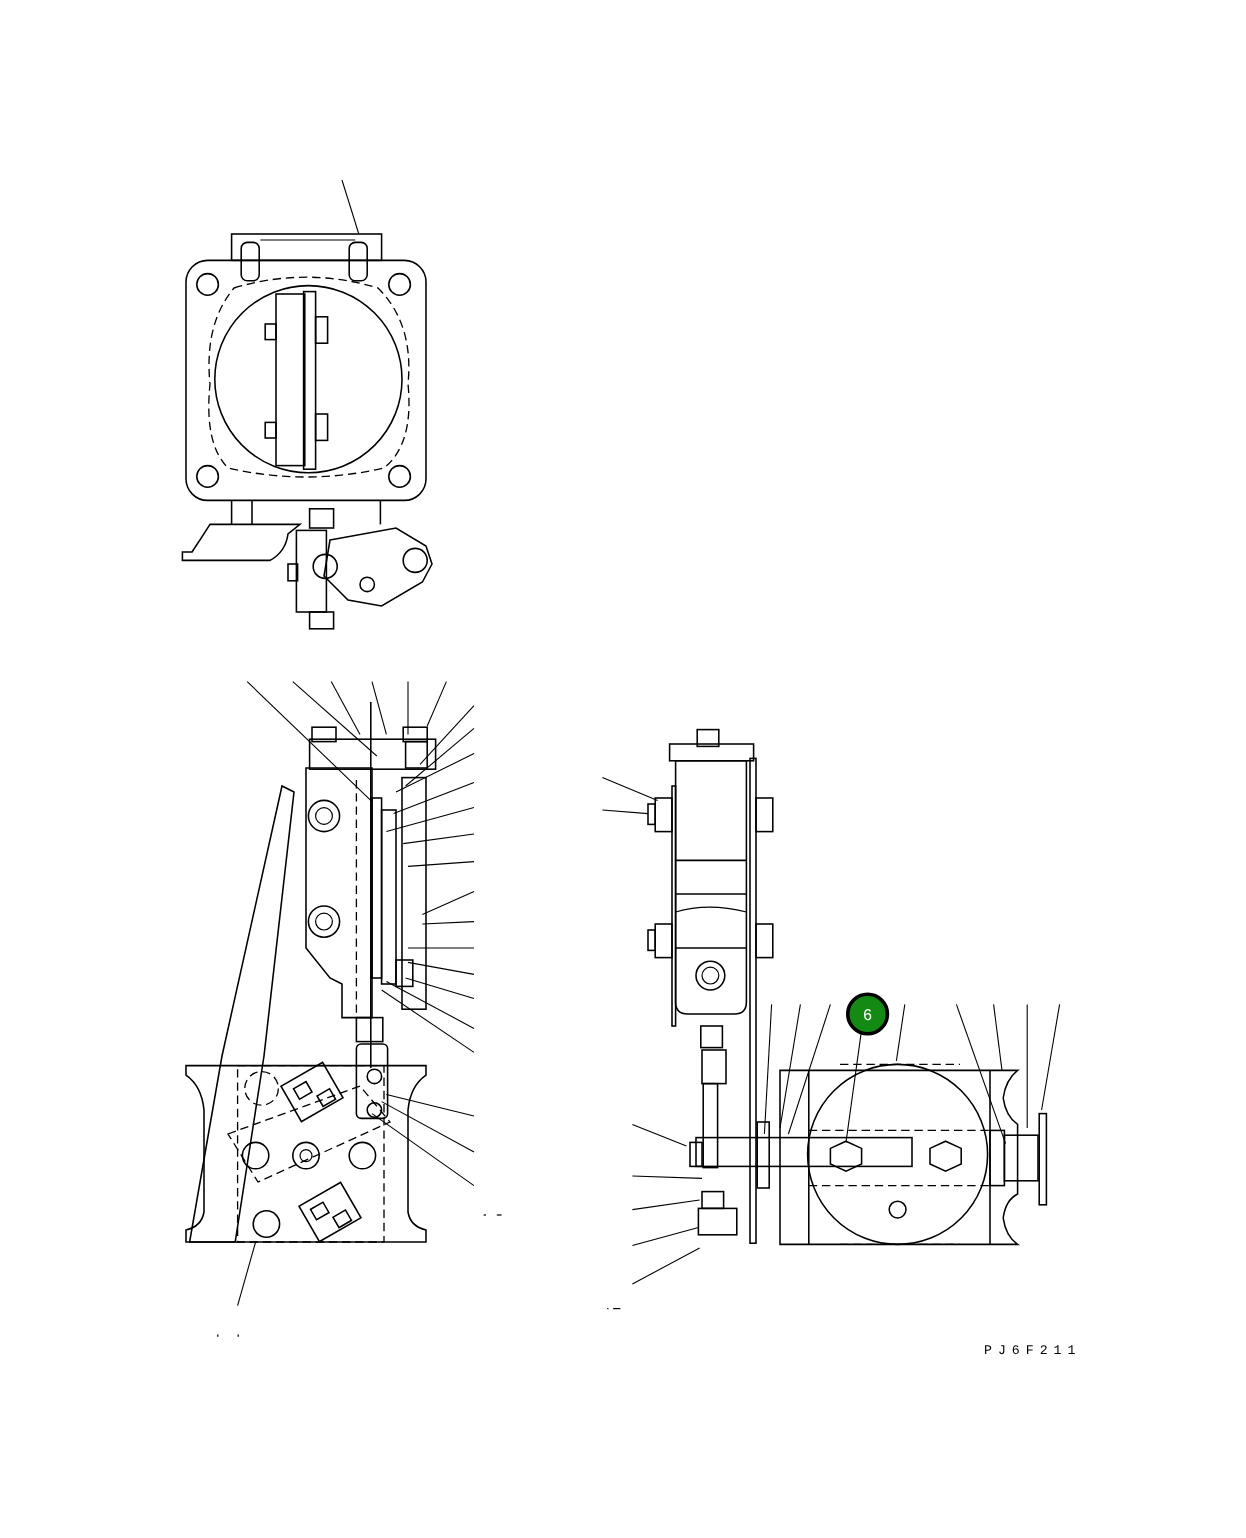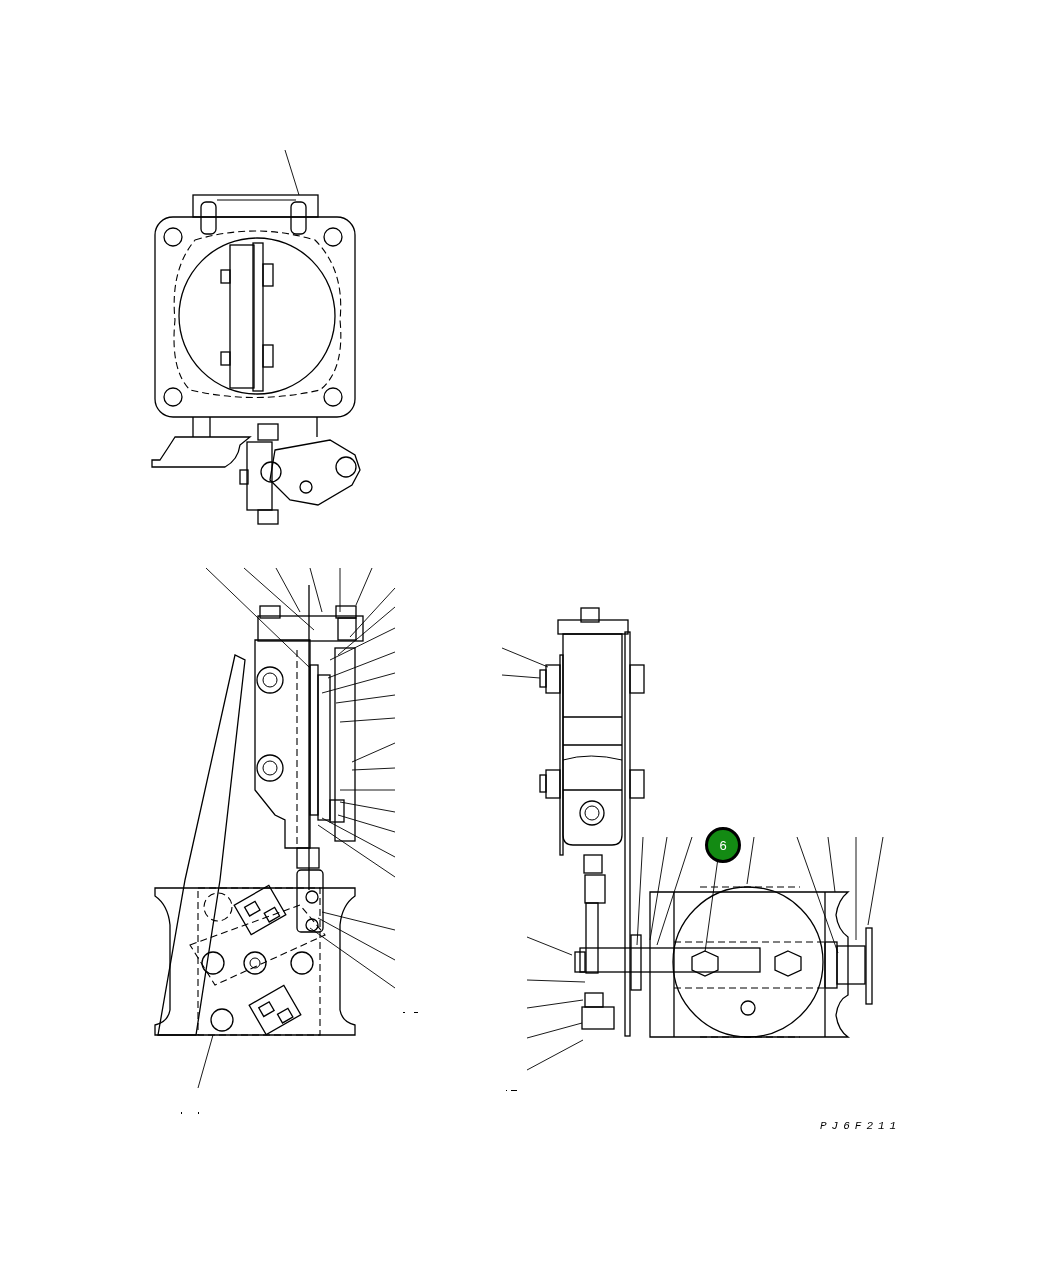--- a/index.html
+++ b/index.html
@@ -200,13 +200,13 @@
     <rect class="ln" x="631" y="935" width="10" height="55"></rect>
     <rect x="506" y="1090" width="1" height="1" fill="#000"></rect>
     <rect x="511" y="1090" width="6" height="1" fill="#000"></rect>
   </g>
 </svg>
 
 <div class="callout" style="left:705px; top:827px;">
   <span>6</span>
 </div>
 
-<div class="drawing-code" style="left:820px; top:1120px;font-style:italic;">PJ6F211</div>
+<div class="drawing-code" style="left:820px; top:1120px;">PJ6F211</div>
 
 </body></html>

